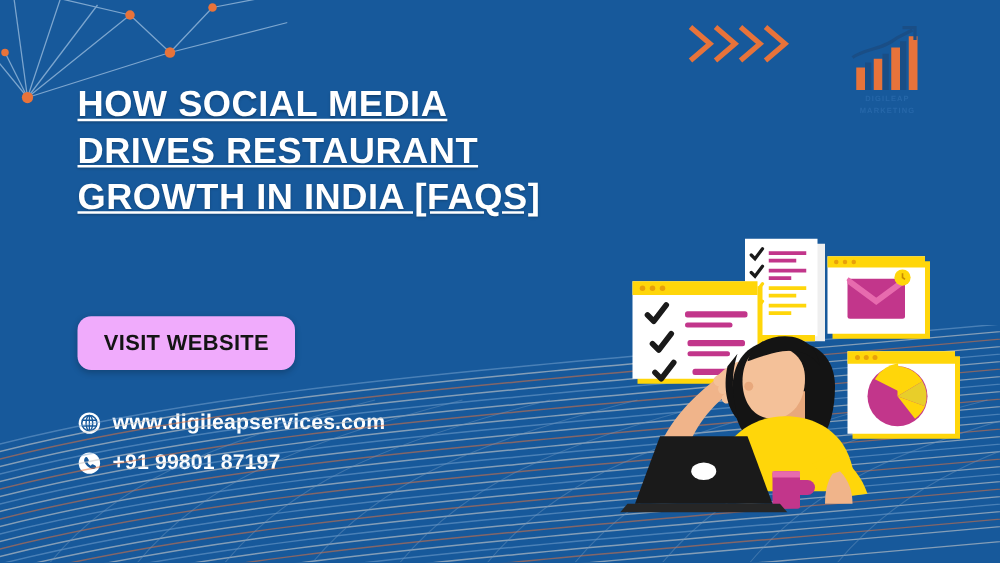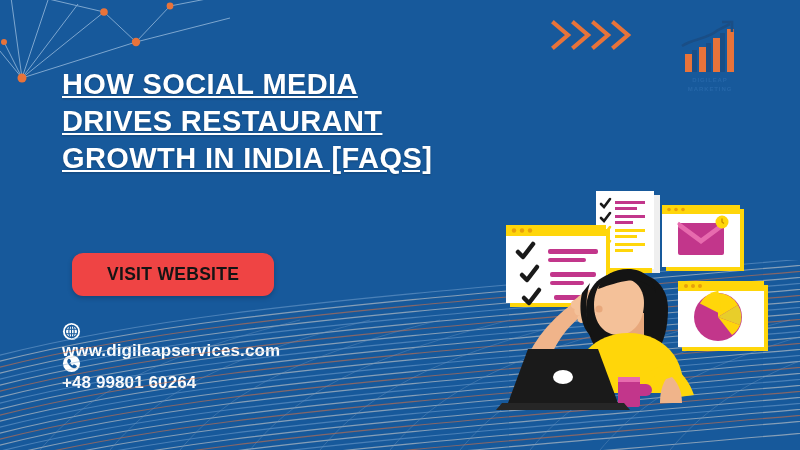--- a/index.html
+++ b/index.html
@@ -36,33 +36,33 @@
     position:absolute; left:62px; top:66px; width:400px;
     color:#ffffff; font-size:29px; font-weight:700;
     line-height:37px; letter-spacing:.4px;
     text-transform:uppercase;
     text-shadow:0 1px 2px rgba(0,0,0,.25);
     text-decoration:underline;
   }
 
   
   .cta {
-    position:absolute; left:72px; top:253px;
-    background:#ef4444; color:#141414;
+    position:absolute; left:62px; top:253px;
+    background:#f0abfc; color:#141414;
     border:none; border-radius:11px;
-    padding:0 35px; height:43px; line-height:43px;
+    padding:0 21px; height:43px; line-height:43px;
     font-size:17.5px; font-weight:700; letter-spacing:.3px;
     font-family:"Liberation Sans", sans-serif;
     cursor:pointer;
     box-shadow:0 2px 5px rgba(0,0,0,.22);
   }
 
   
   .contact { position:absolute; left:62px; top:322px; }
-  .contact-row { display:flex; align-items:flex-start; height:26px; margin-bottom:6px;flex-direction:column; }
+  .contact-row { display:flex; align-items:flex-end; height:26px; margin-bottom:6px; }
   .contact-row .ic { width:19px; height:19px; margin-right:9px; flex:none; }
   .contact-row .txt {
     color:#ffffff; font-size:17px; font-weight:700; letter-spacing:.1px;
     white-space:nowrap;
   }
 
   
   .waves { position:absolute; left:0; bottom:0; width:800px; height:190px; }
 
   
@@ -140,21 +140,21 @@
         <path d="M3.7 7.6 H16.3 M3.7 12.4 H16.3 M10 3.6 V16.4" stroke="#17599B" stroke-width="1.1"></path>
       </svg>
       <span class="txt">www.digileapservices.com</span>
     </div>
 
     <div class="contact-row">
       <svg class="ic" viewBox="0 0 20 20">
         <circle cx="10" cy="10" r="9" fill="#ffffff"></circle>
         <path d="M6.6 5.2 c.7-.5 1.5-.3 1.9.4 l.9 1.6 c.3.6.2 1.1-.3 1.5 l-.7.6 c.5 1.3 1.5 2.3 2.8 2.9 l.6-.8 c.4-.5 1-.6 1.5-.3 l1.6.9 c.7.4.9 1.2.4 1.9 -.8 1.1-2.2 1.4-3.6.9 -2.6-1-4.9-3.3-5.9-5.9 -.5-1.4-.1-2.9.8-3.7 z" fill="#17599B"></path>
       </svg>
-      <span class="txt">+48 99801 60264</span>
+      <span class="txt">+91 99801 87197</span>
     </div>
 
   </div>
 
   <svg class="waves" viewBox="0 0 800 190" preserveAspectRatio="none">
     <defs>
       <clipPath id="wclip">
           <rect x="0" y="0" width="800" height="190"></rect>
         </clipPath>
     </defs>

